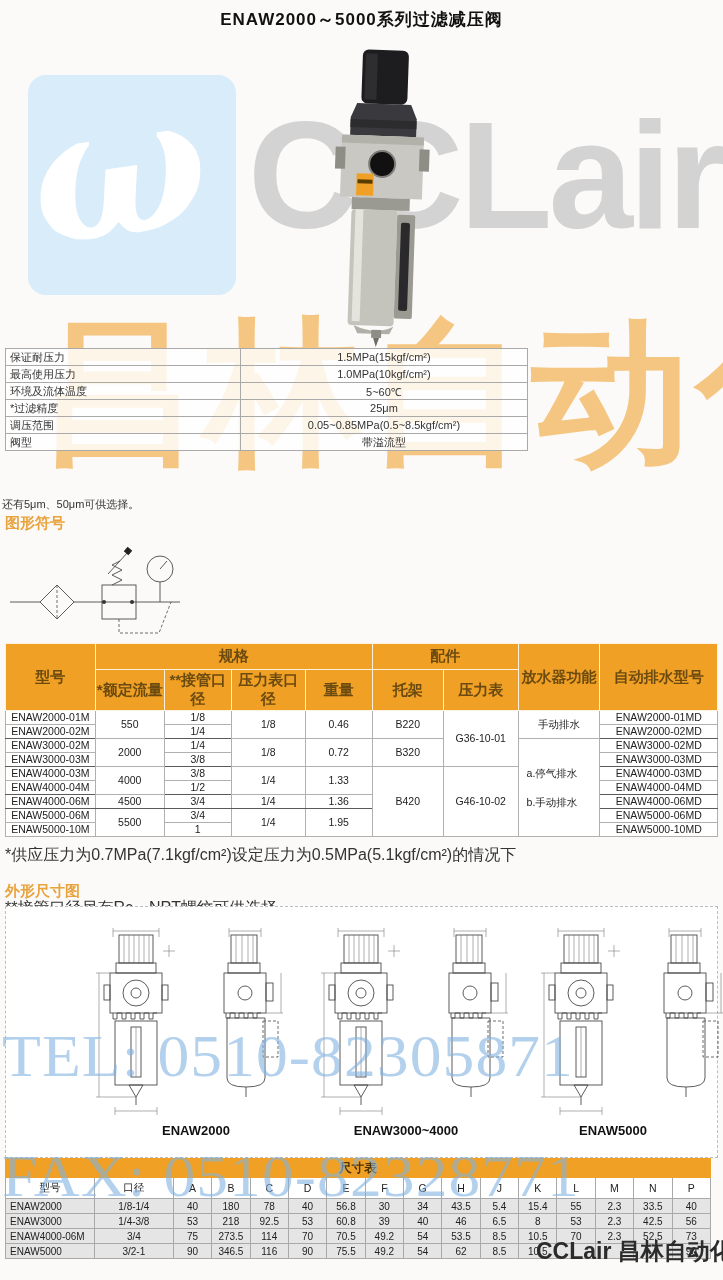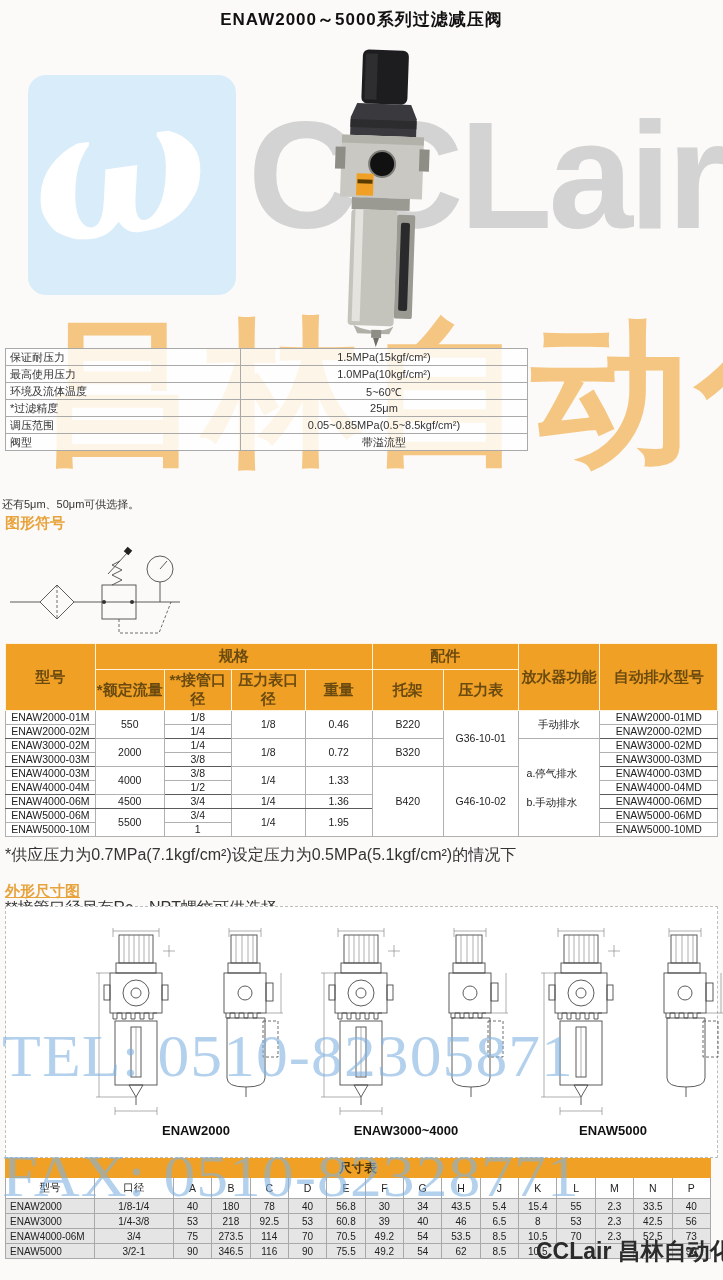--- a/index.html
+++ b/index.html
@@ -255,21 +255,21 @@
           <td>ENAW5000-10M</td>
           <td>1</td>
           <td>ENAW5000-10MD</td>
         </tr>
       </tbody>
     </table>
   </div>
   <div class="mt-note" style="top:845px;">*供应压力为0.7MPa(7.1kgf/cm²)设定压力为0.5MPa(5.1kgf/cm²)的情况下</div>
   <div class="mt-note" style="top:898px;">**接管口径另有Rc、NPT螺纹可供选择。</div>
 
-  <div class="sec-head" style="left:5px; top:882px;text-decoration:underline;">外形尺寸图</div>
+  <div class="sec-head" style="left:5px; top:882px;">外形尺寸图</div>
   <div class="dim-box">
     <svg width="0" height="0" style="position:absolute;">
       <defs>
         <g id="fr-front">
           <line class="thin" x1="22" y1="6" x2="68" y2="6"></line>
             <line class="thin" x1="22" y1="3" x2="22" y2="12"></line>
             <line class="thin" x1="68" y1="3" x2="68" y2="12"></line>
           <rect class="ln" x="28" y="10" width="34" height="28"></rect>
           <line class="thin" x1="33" y1="10" x2="33" y2="38"></line>
             <line class="thin" x1="38" y1="10" x2="38" y2="38"></line>

